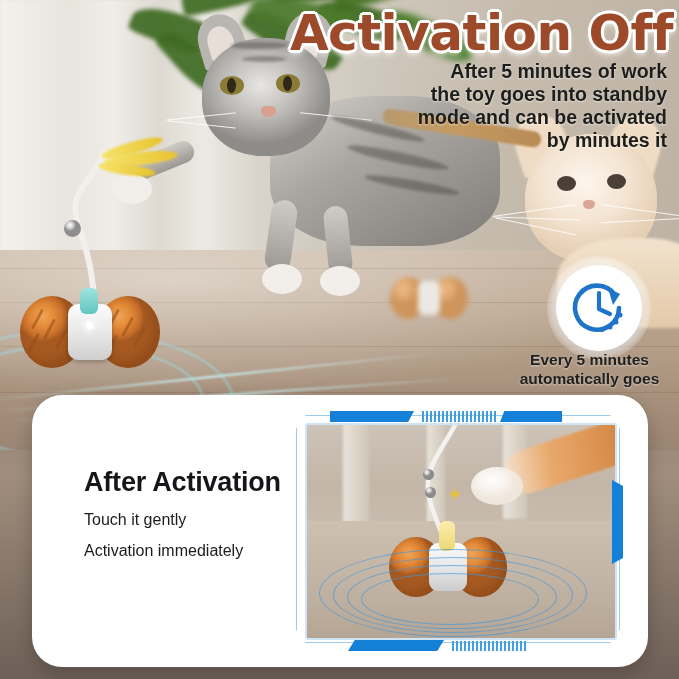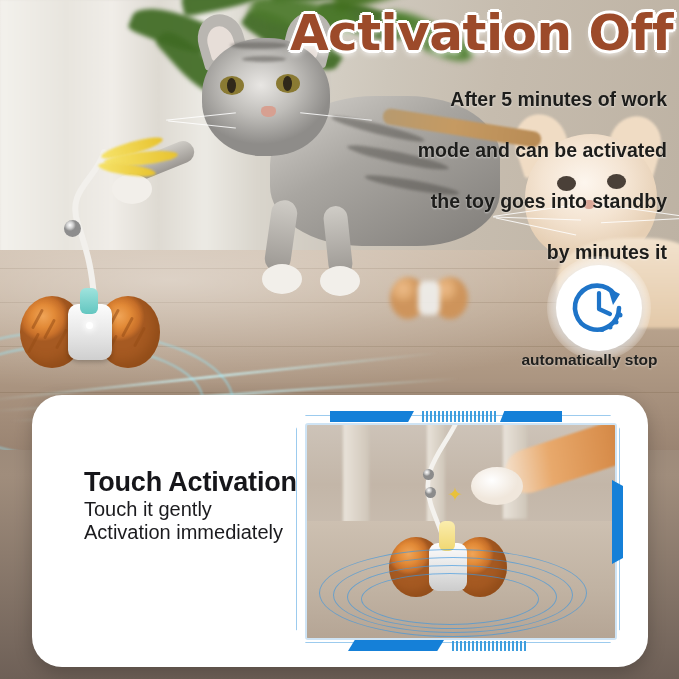--- a/index.html
+++ b/index.html
@@ -95,39 +95,39 @@
     font-size:50px;font-weight:700;letter-spacing:-.5px;color:#9c4a2a;
     font-family:"DejaVu Sans","Liberation Sans",sans-serif;
     text-shadow:
       -2px -2px 0 #fff, 2px -2px 0 #fff, -2px 2px 0 #fff, 2px 2px 0 #fff,
       -3px 0 0 #fff, 3px 0 0 #fff, 0 -3px 0 #fff, 0 3px 0 #fff,
       0 4px 6px rgba(255,255,255,.85);
     white-space:nowrap;}
   .subcopy{position:absolute;right:12px;top:60px;width:400px;text-align:right;
     font-size:19.5px;font-weight:700;line-height:23px;color:#1d1d1b;
     text-shadow:0 1px 2px rgba(255,255,255,.55);}
-  .subcopy div{white-space:nowrap;margin-top:28px;}
+  .subcopy div{white-space:nowrap;}
 
   
   .badge-wrap{position:absolute;left:556px;top:265px;width:86px;height:86px;}
   .badge-halo{position:absolute;left:-9px;top:-9px;width:104px;height:104px;border-radius:50%;
     background:radial-gradient(circle,rgba(255,255,255,.92) 52%,rgba(255,255,255,0) 75%);}
   .badge{position:absolute;left:0;top:0;width:86px;height:86px;border-radius:50%;
     background:#fff;box-shadow:0 2px 7px rgba(0,0,0,.12);}
   .badge svg{position:absolute;left:13px;top:13px;}
   .badge-caption{position:absolute;left:500px;top:350px;width:179px;text-align:center;
     font-size:15.5px;font-weight:700;line-height:19px;color:#20201e;
     text-shadow:0 1px 2px rgba(255,255,255,.5);}
 
   
   .panel{position:absolute;left:32px;top:395px;width:616px;height:272px;background:#fff;
     border-radius:30px;box-shadow:0 6px 18px rgba(0,0,0,.22);}
   .panel-text{position:absolute;left:52px;top:72px;width:250px;}
   .panel-title{font-size:27px;font-weight:700;color:#16161a;letter-spacing:-.2px;}
-  .panel-line{font-size:20px;font-weight:400;color:#1b1b1e;margin-top:0;white-space:nowrap;}
+  .panel-line{font-size:16px;font-weight:400;color:#1b1b1e;margin-top:13px;white-space:nowrap;}
 
   
   .inset{position:absolute;left:296px;top:408px;width:326px;height:243px;}
   .inset-photo{position:absolute;left:9px;top:15px;width:308px;height:213px;overflow:hidden;
     border:2px solid #cfe4f5;border-radius:3px;
     background:linear-gradient(180deg,#cdc3b8 0%,#c3b6a8 28%,#c9bdb0 52%,#beb0a1 100%);}
   .inset-frame-line{position:absolute;border:1px solid #9ccbee;border-radius:8px;
     left:0;top:7px;width:324px;height:228px;box-sizing:border-box;
     clip-path:polygon(0 6%,3% 0,97% 0,100% 6%,100% 94%,97% 100%,3% 100%,0 94%);}
   .bar{position:absolute;background:#1580d8;}
@@ -276,48 +276,49 @@
       <span class="hub"></span>
       <span class="stem"></span>
       <span class="hub-led"></span>
     </div>
   </div>
 
   <div class="headline">Activation Off</div>
 
   <div class="subcopy">
     <div>After 5 minutes of work</div>
+    <div>the toy goes into standby</div>
     <div>mode and can be activated</div>
-    <div>the toy goes into standby</div>
     <div>by minutes it</div>
   </div>
 
   <div class="badge-wrap">
     <span class="badge-halo"></span>
     <span class="badge">
       <svg width="60" height="60" viewBox="0 0 60 60">
         <path d="M46 17 A22 22 0 1 0 50 30" fill="none" stroke="#1e74c8" stroke-width="4.6" stroke-linecap="round"></path>
         <path d="M39 10 L51 16 L44 27 Z" fill="#1e74c8"></path>
         <g fill="#1e74c8">
           <circle cx="51" cy="37" r="2.5"></circle>
           <circle cx="47" cy="44" r="2.5"></circle>
           <circle cx="41" cy="49" r="2.5"></circle>
           <circle cx="33" cy="51.5" r="2.5"></circle>
         </g>
         <path d="M30 15 L30 31 L41 36" fill="none" stroke="#1e74c8" stroke-width="4.2" stroke-linecap="round" stroke-linejoin="round"></path>
       </svg>
     </span>
   </div>
   <div class="badge-caption">
-    <div>automatically stop</div>
+    <div>Every 5 minutes</div>
+    <div>automatically goes</div>
   </div>
 
   <div class="panel">
     <div class="panel-text">
-      <div class="panel-title">Touch Activation</div>
+      <div class="panel-title">After Activation</div>
       <div class="panel-line">Touch it gently</div>
       <div class="panel-line">Activation immediately</div>
     </div>
   </div>
 
   <div class="inset">
     <div class="inset-photo">
       <span class="i-leg" style="left:36px;top:-6px;width:26px;height:104px;"></span>
       <span class="i-leg" style="left:120px;top:-6px;width:18px;height:112px;"></span>
       <span class="i-leg" style="left:196px;top:-6px;width:24px;height:100px;"></span>

